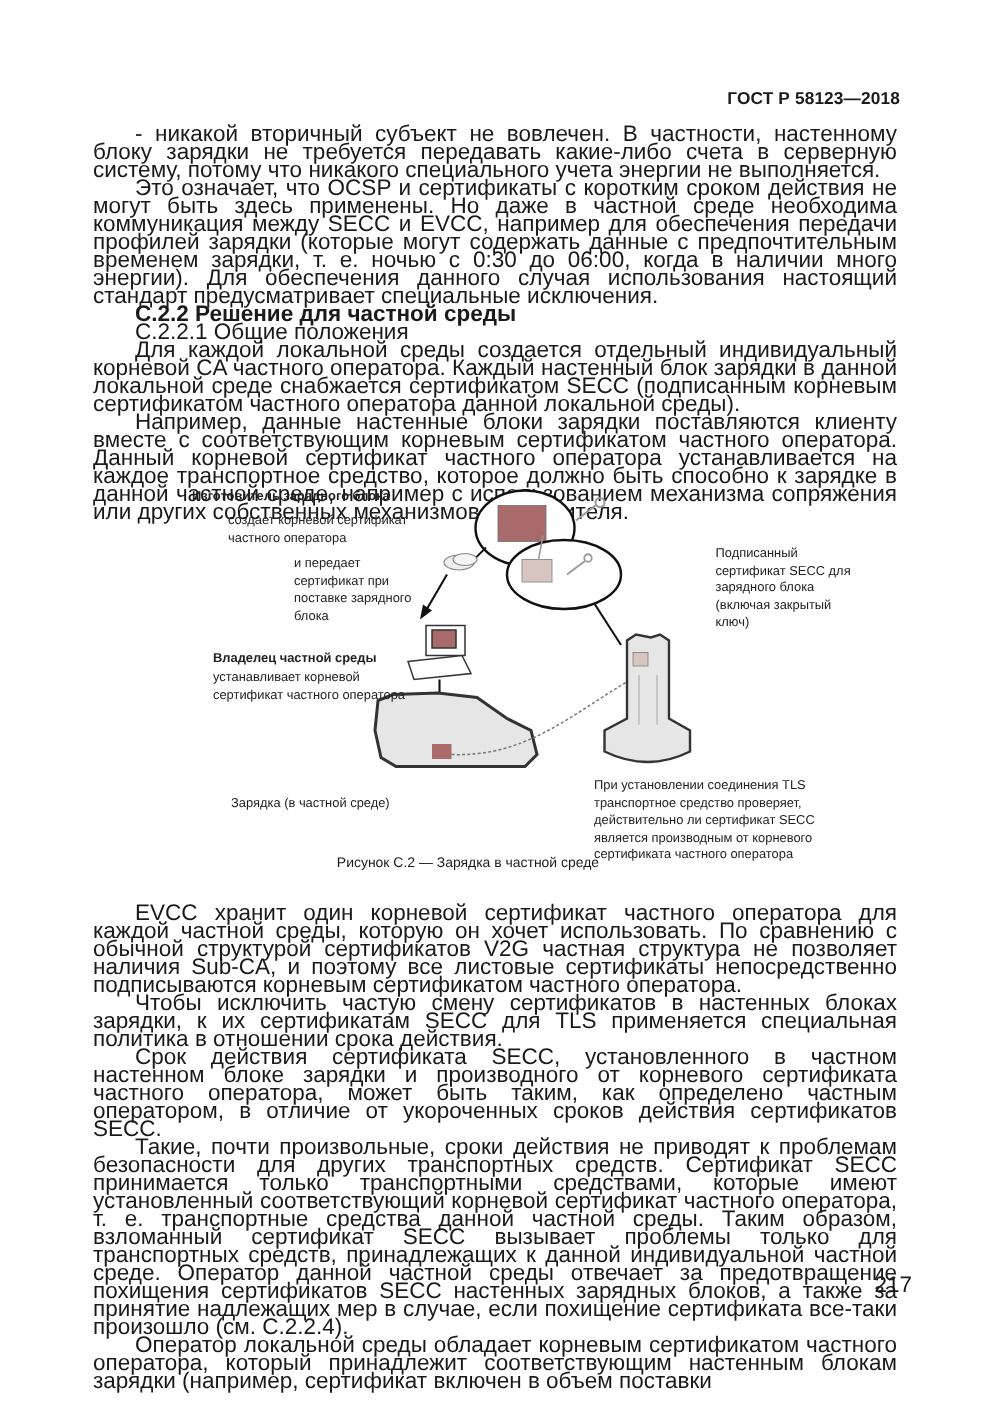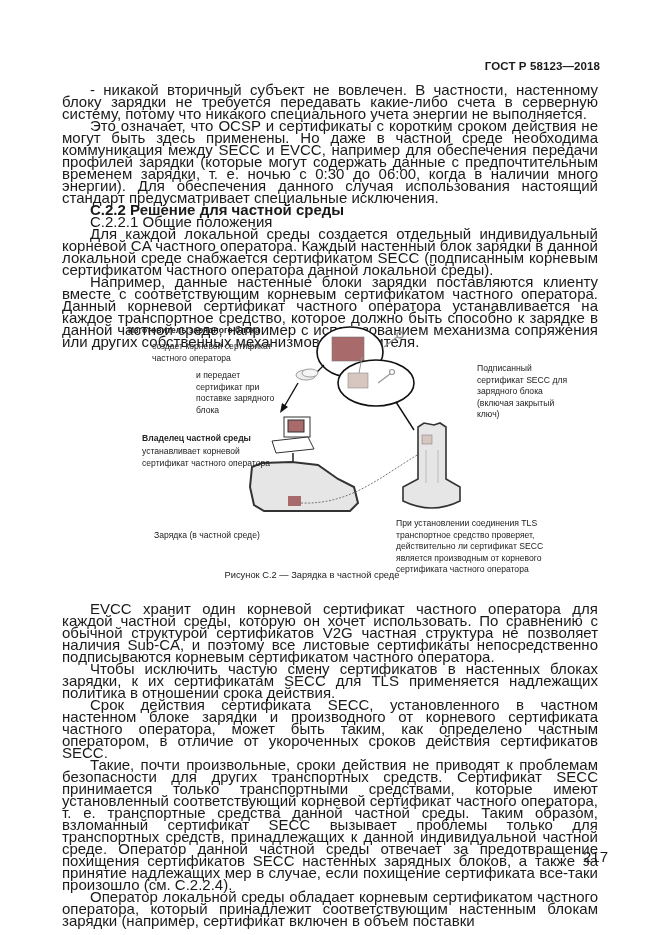--- a/index.html
+++ b/index.html
@@ -94,19 +94,19 @@
   <div class="lbl b" style="left:52px; top:118px;">Владелец частной среды</div>
   <div class="lbl" style="left:52px; top:131px; width:170px;">устанавливает корневой сертификат частного оператора</div>
   <div class="lbl" style="left:64px; top:168px;margin-top:47px;">Зарядка (в частной среде)</div>
   <div class="lbl" style="left:306px; top:203px; width:200px;">При установлении соединения TLS транспортное средство проверяет, действительно ли сертификат SECC является производным от корневого сертификата частного оператора</div>
 </div>
 
 <div class="caption">Рисунок С.2 — Зарядка в частной среде</div>
 
 <div class="block" style="top:603px;">
   <p class="para">EVCC хранит один корневой сертификат частного оператора для каждой частной среды, которую он хочет использовать. По сравнению с обычной структурой сертификатов V2G частная структура не позволяет наличия Sub-CA, и поэтому все листовые сертификаты непосредственно подписываются корневым сертификатом частного оператора.</p>
-  <p class="para">Чтобы исключить частую смену сертификатов в настенных блоках зарядки, к их сертификатам SECC для TLS применяется надлежащих политика в отношении срока действия.</p>
+  <p class="para">Чтобы исключить частую смену сертификатов в настенных блоках зарядки, к их сертификатам SECC для TLS применяется специальная политика в отношении срока действия.</p>
   <p class="para">Срок действия сертификата SECC, установленного в частном настенном блоке зарядки и производного от корневого сертификата частного оператора, может быть таким, как определено частным оператором, в отличие от укороченных сроков действия сертификатов SECC.</p>
   <p class="para">Такие, почти произвольные, сроки действия не приводят к проблемам безопасности для других транспортных средств. Сертификат SECC принимается только транспортными средствами, которые имеют установленный соответствующий корневой сертификат частного оператора, т. е. транспортные средства данной частной среды. Таким образом, взломанный сертификат SECC вызывает проблемы только для транспортных средств, принадлежащих к данной индивидуальной частной среде. Оператор данной частной среды отвечает за предотвращение похищения сертификатов SECC настенных зарядных блоков, а также за принятие надлежащих мер в случае, если похищение сертификата все-таки произошло (см. С.2.2.4).</p>
   <p class="para">Оператор локальной среды обладает корневым сертификатом частного оператора, который принадлежит соответствующим настенным блокам зарядки (например, сертификат включен в объем поставки</p>
 </div>
 
 <div class="pagenum">217</div>
 
 </body></html>

